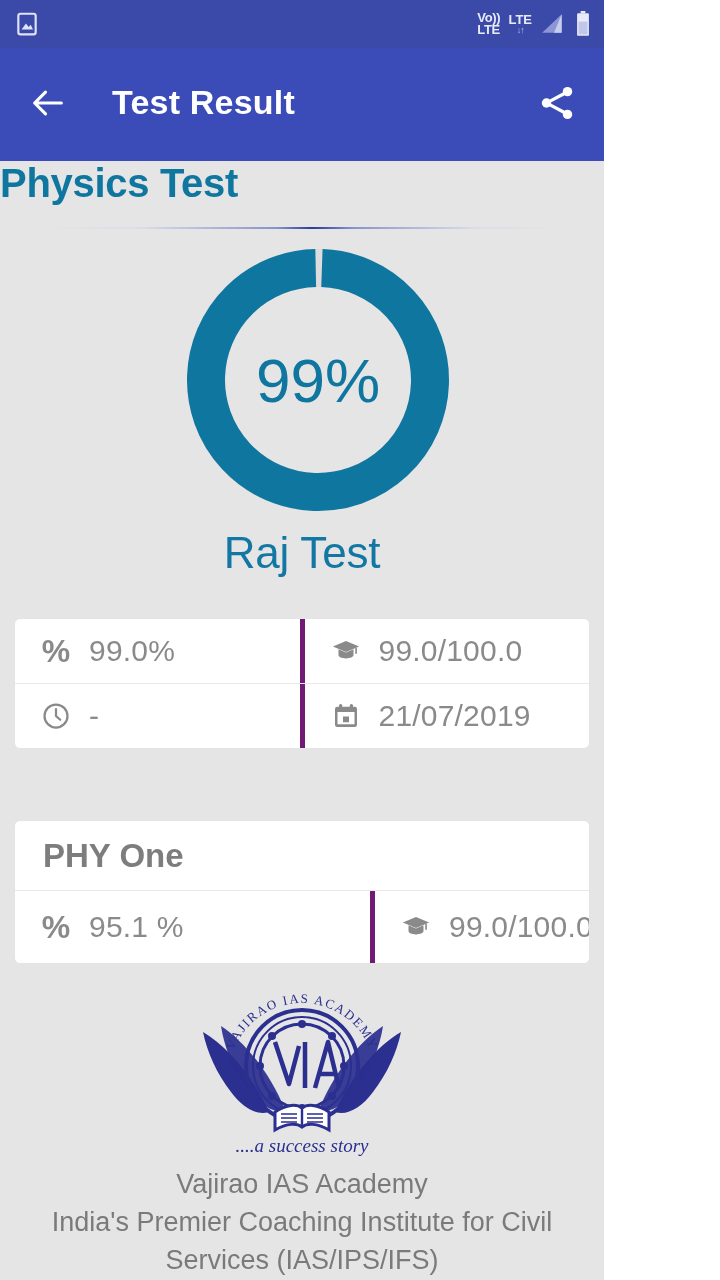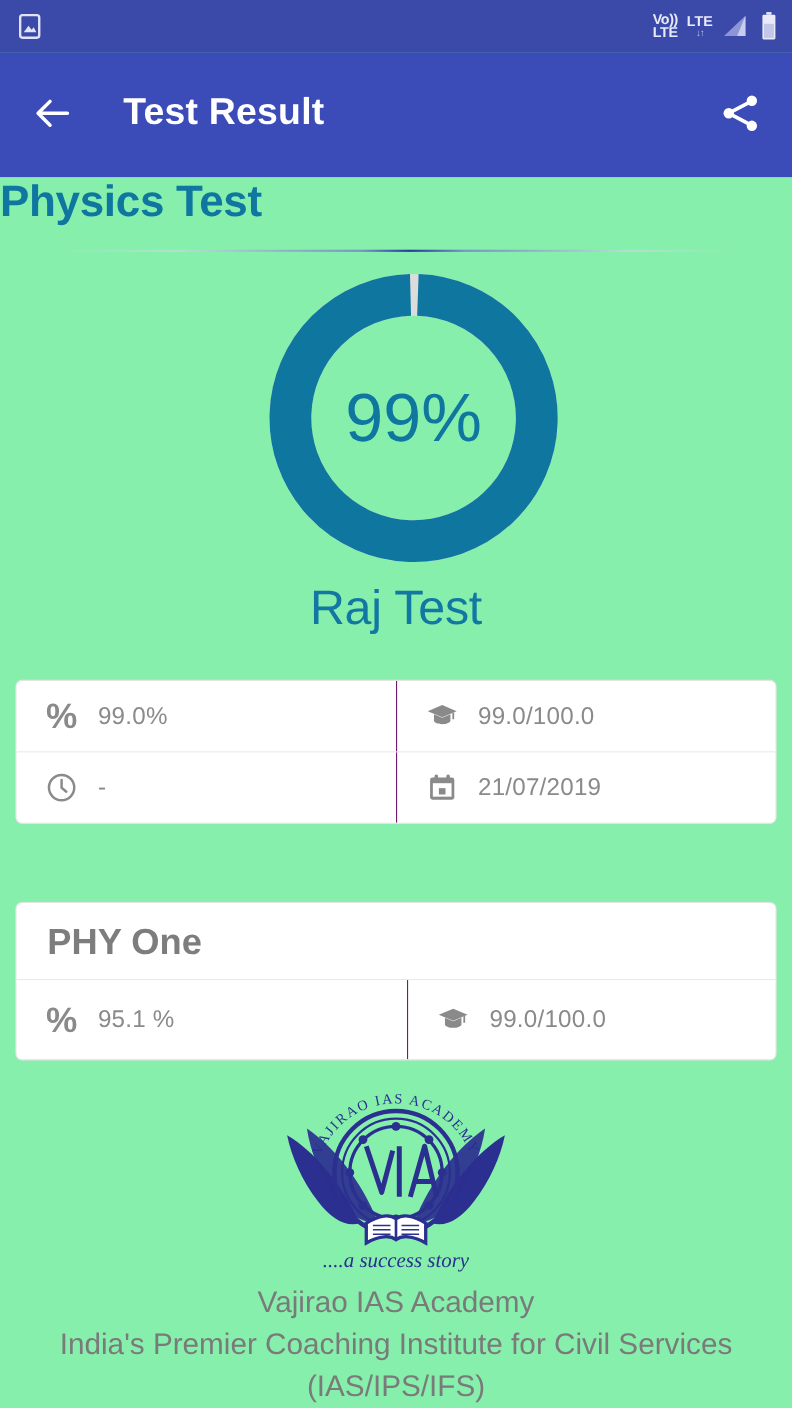--- a/index.html
+++ b/index.html
@@ -5,23 +5,23 @@
   * { box-sizing: border-box; margin: 0; padding: 0; }
   html, body {
     width: 720px;
     height: 1280px;
     background: #ffffff;
     font-family: "Liberation Sans", sans-serif;
     overflow: hidden;
   }
   .screen {
     position: relative;
-    width: 720px;
+    width: 604px;
     height: 1280px;
-    background: #86efac;
+    background: #e5e5e5;
   }
 
   
   .status-bar {
     height: 48px;
     background: #3b4aa8;
     display: flex;
     align-items: center;
     padding: 0 12px 0 14px;
     color: #ccd2ef;
@@ -134,24 +134,24 @@
   .row + .row { border-top: 1px solid #e9e9e9; }
   .cell {
     flex: 1 1 0;
     height: 64px;
     display: flex;
     align-items: center;
     padding-left: 26px;
     gap: 18px;
     min-width: 0;
   }
-  .cell + .cell { border-left: 1px solid #701a75; }
+  .cell + .cell { border-left: 5px solid #701a75; }
   .cell-value {
     color: #8a8a8a;
-    font-size: 22px;
+    font-size: 30px;
     white-space: nowrap;
     letter-spacing: 0.2px;
   }
   .pct-glyph {
     color: #8a8a8a;
     font-size: 32px;
     font-weight: bold;
     line-height: 1;
     width: 30px;
     text-align: center;

